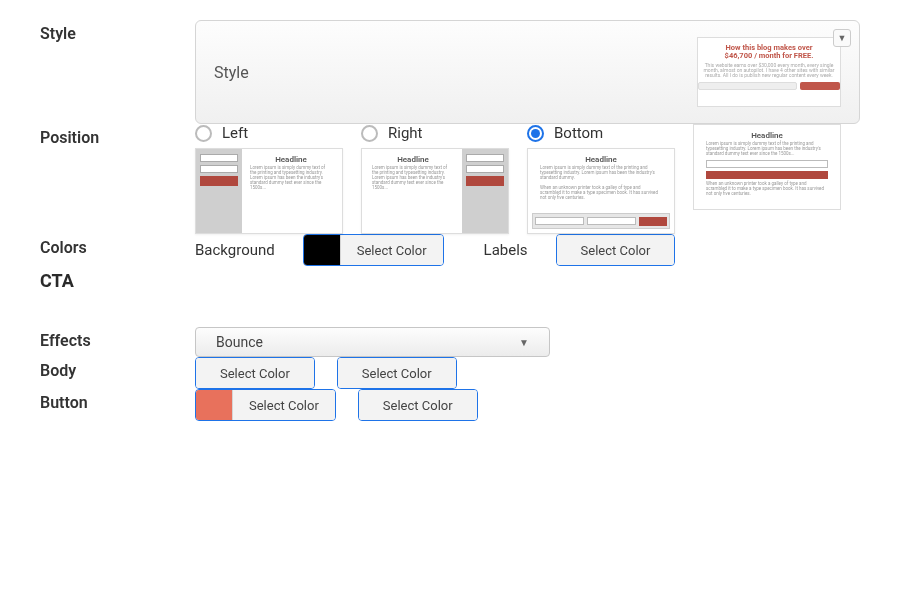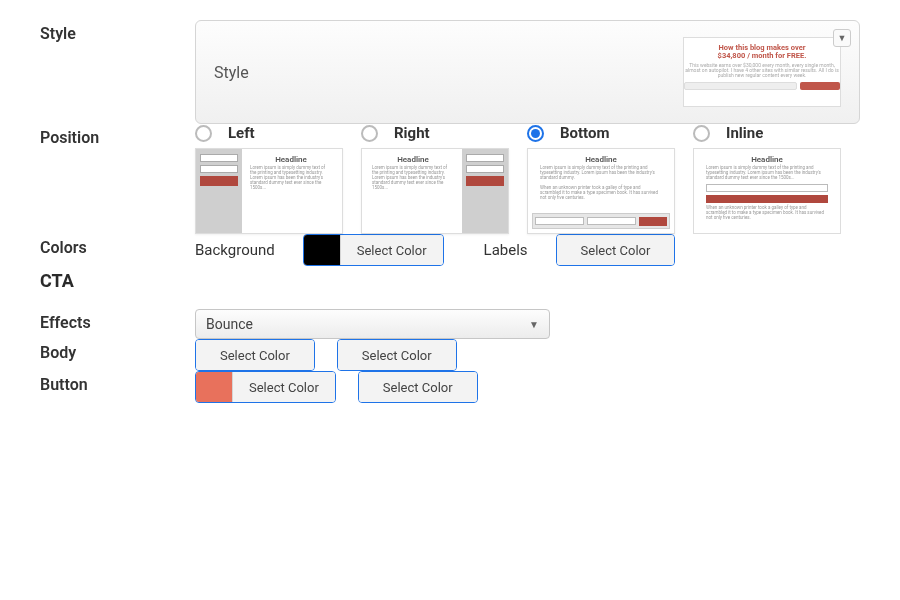--- a/index.html
+++ b/index.html
@@ -45,21 +45,21 @@
     align-items: center;
     justify-content: space-between;
     position: relative;
     min-height: 92px;
   }
   .style-panel-text {
     font-size: 16px;
     color: #555;
   }
   .style-preview {
-    width: 158px;
+    width: 144px;
     height: 70px;
     background: #fff;
     border: 1px solid #ddd;
     position: relative;
     padding: 6px 0;
   }
   .style-preview .sp-title {
     font-size: 7.5px;
     font-weight: 700;
     color: #c0564a;
@@ -119,23 +119,22 @@
     font-size: 9px;
     color: #666;
   }
   
   .pos-option {
     width: 148px;
   }
   .pos-radio-row {
     display: flex;
     align-items: center;
-    gap: 16px;
+    gap: 10px;
     margin-bottom: 6px;
-    font-weight: bold;
   }
   .radio {
     width: 17px;
     height: 17px;
     border-radius: 50%;
     border: 2px solid #bbb;
     display: inline-flex;
     align-items: center;
     justify-content: center;
     background: #fff;
@@ -284,21 +283,21 @@
   
   .effects-select {
     width: 355px;
     height: 30px;
     border: 1px solid #c6c6c6;
     border-radius: 4px;
     background: linear-gradient(#fdfdfd, #ececec);
     display: flex;
     align-items: center;
     justify-content: space-between;
-    padding: 0 10px;
+    padding: 0 20px;
     font-size: 14px;
     color: #444;
     cursor: pointer;
   }
   .effects-select .caret {
     font-size: 10px;
     color: #666;
   }
 </style>
 </head>
@@ -306,21 +305,21 @@
 
 <div class="row">
   <div class="row-label">Style</div>
   <div class="row-content">
     <div class="style-panel">
       <span class="style-panel-text">Style</span>
       <div class="style-preview">
         <div class="sp-close">×</div>
         <div class="sp-title">
           <span>How this blog makes over</span><br>
-          <span>$34,800 / month for FREE.</span>
+          <span>$46,700 / month for FREE.</span>
         </div>
         <div class="sp-body">This website earns over $30,000 every month, every single month, almost on autopilot. I have 4 other sites with similar results. All I do is publish new regular content every week.</div>
         <div class="sp-bar">
           <div class="sp-input"></div>
           <div class="sp-btn"></div>
         </div>
       </div>
       <div class="style-dd-caret">▼</div>
     </div>
   </div>
@@ -377,24 +376,20 @@
         </div>
         <div class="pt-bottom-bar">
           <div class="bi"></div>
           <div class="bi"></div>
           <div class="bb"></div>
         </div>
       </div>
     </div>
 
     <div class="pos-option">
-      <div class="pos-radio-row">
-        <span class="radio"></span>
-        <span class="pos-label">Inline</span>
-      </div>
       <div class="pos-thumb">
         <div class="pt-body full">
           <div class="pt-headline">Headline</div>
           <div class="pt-text">Lorem ipsum is simply dummy text of the printing and typesetting industry. Lorem ipsum has been the industry's standard dummy text ever since the 1500s...</div>
           <div class="pt-inline-input"></div>
           <div class="pt-inline-btn"></div>
           <div class="pt-text" style="margin-top:3px">When an unknown printer took a galley of type and scrambled it to make a type specimen book. It has survived not only five centuries.</div>
         </div>
       </div>
     </div>
@@ -413,21 +408,21 @@
     </div>
     <div class="color-group">
       <span class="color-sub-label">Labels</span>
       <div class="color-btn no-swatch">
         <div class="color-btn-text">Select Color</div>
       </div>
     </div>
   </div>
 </div>
 
-<div class="row" style="margin-bottom:18px">
+<div class="row" style="margin-bottom:36px">
   <div class="row-label section">CTA</div>
 </div>
 
 <div class="row">
   <div class="row-label">Effects</div>
   <div class="row-content">
     <div class="effects-select">
       <span>Bounce</span>
       <span class="caret">▼</span>
     </div>

